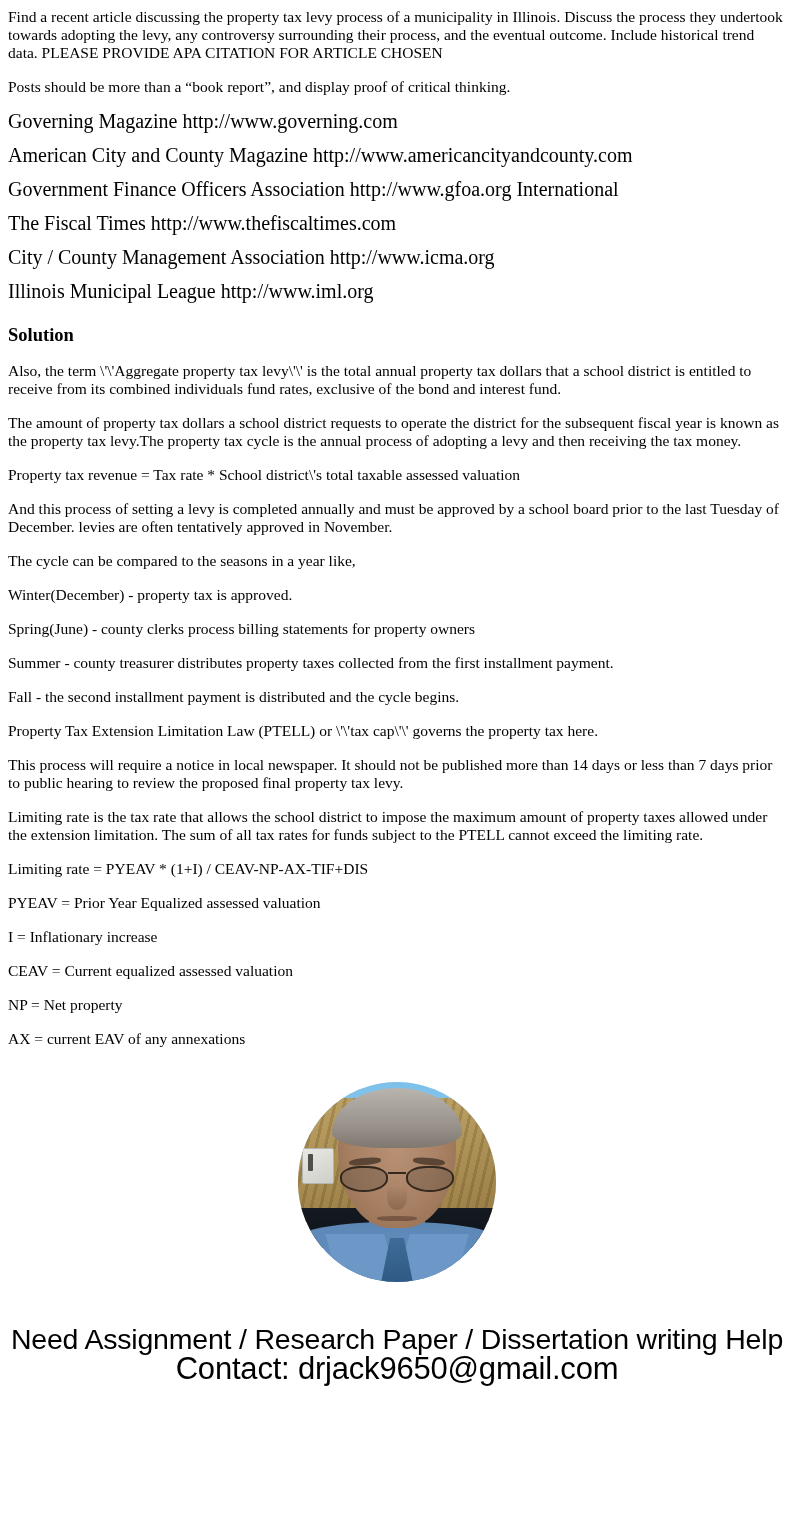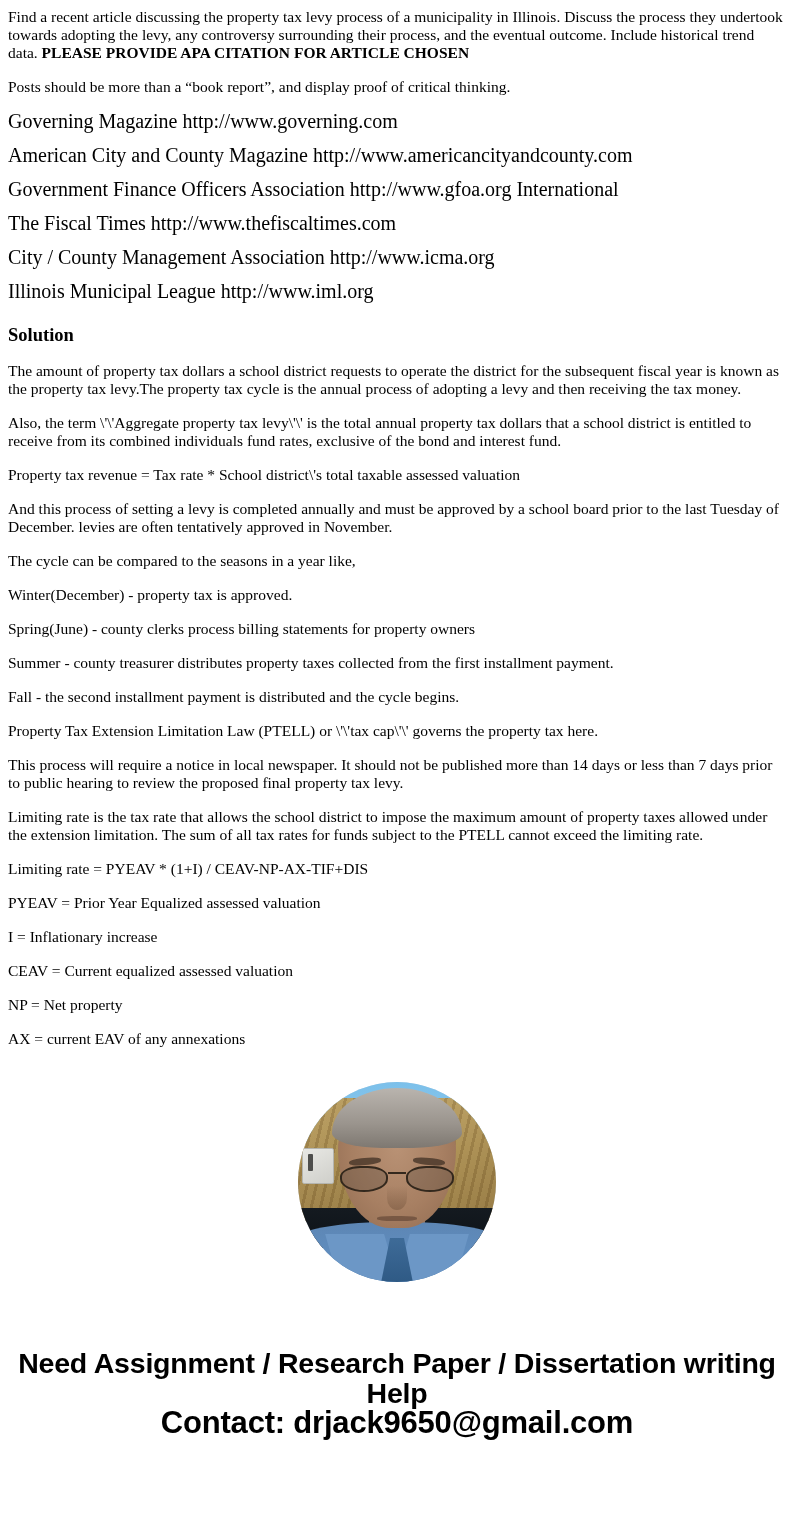--- a/index.html
+++ b/index.html
@@ -27,21 +27,21 @@
   p.para {
     margin: 0 0 16px 0;
     font-size: 15.5px;
     line-height: 18px;
     text-align: left;
     word-spacing: 0px;
   }
   p.para:last-child { margin-bottom: 0; }
 
   strong.bold-inline {
-    font-weight: bold;
+    font-weight: normal;
   }
 
   
   p.source-line {
     margin: 0 0 16px 0;
     font-size: 20px;
     line-height: 18px;
   }
 
   
@@ -242,24 +242,24 @@
     top: 67%;
     width: 20%;
     height: 2.5%;
     background: #6d4f3c;
     border-radius: 40%;
     opacity: .8;
   }
 
   
   .promo {
-    margin-top: 66px;
+    margin-top: 42px;
     text-align: center;
     font-family: "Liberation Sans", "DejaVu Sans", sans-serif;
-    font-weight: bold;
+    font-weight: normal;
     color: #000000;
     padding-bottom: 24px;
   }
   .promo-line1 {
     font-size: 28.5px;
     line-height: 30px;
     letter-spacing: -0.2px;
   }
   .promo-line2 {
     font-size: 31px;
@@ -279,22 +279,22 @@
 
   <p class="source-line">Governing Magazine http://www.governing.com</p>
   <p class="source-line">American City and County Magazine http://www.americancityandcounty.com</p>
   <p class="source-line">Government Finance Officers Association http://www.gfoa.org International</p>
   <p class="source-line">The Fiscal Times http://www.thefiscaltimes.com</p>
   <p class="source-line">City / County Management Association http://www.icma.org</p>
   <p class="source-line">Illinois Municipal League http://www.iml.org</p>
 
   <h3 class="solution-heading">Solution</h3>
 
+  <p class="para">Also, the term \'\'Aggregate property tax levy\'\' is the total annual property tax dollars that a school district is entitled to receive from its combined individuals fund rates, exclusive of the bond and interest fund.</p>
   <p class="para">The amount of property tax dollars a school district requests to operate the district for the subsequent fiscal year is known as the property tax levy.The property tax cycle is the annual process of adopting a levy and then receiving the tax money.</p>
-  <p class="para">Also, the term \'\'Aggregate property tax levy\'\' is the total annual property tax dollars that a school district is entitled to receive from its combined individuals fund rates, exclusive of the bond and interest fund.</p>
   <p class="para">Property tax revenue = Tax rate * School district\'s total taxable assessed valuation</p>
   <p class="para">And this process of setting a levy is completed annually and must be approved by a school board prior to the last Tuesday of December. levies are often tentatively approved in November.</p>
   <p class="para">The cycle can be compared to the seasons in a year like,</p>
   <p class="para">Winter(December) - property tax is approved.</p>
   <p class="para">Spring(June) - county clerks process billing statements for property owners</p>
   <p class="para">Summer - county treasurer distributes property taxes collected from the first installment payment.</p>
   <p class="para">Fall - the second installment payment is distributed and the cycle begins.</p>
   <p class="para">Property Tax Extension Limitation Law (PTELL) or \'\'tax cap\'\' governs the property tax here.</p>
   <p class="para">This process will require a notice in local newspaper. It should not be published more than 14 days or less than 7 days prior to public hearing to review the proposed final property tax levy.</p>
   <p class="para">Limiting rate is the tax rate that allows the school district to impose the maximum amount of property taxes allowed under the extension limitation. The sum of all tax rates for funds subject to the PTELL cannot exceed the limiting rate.</p>

